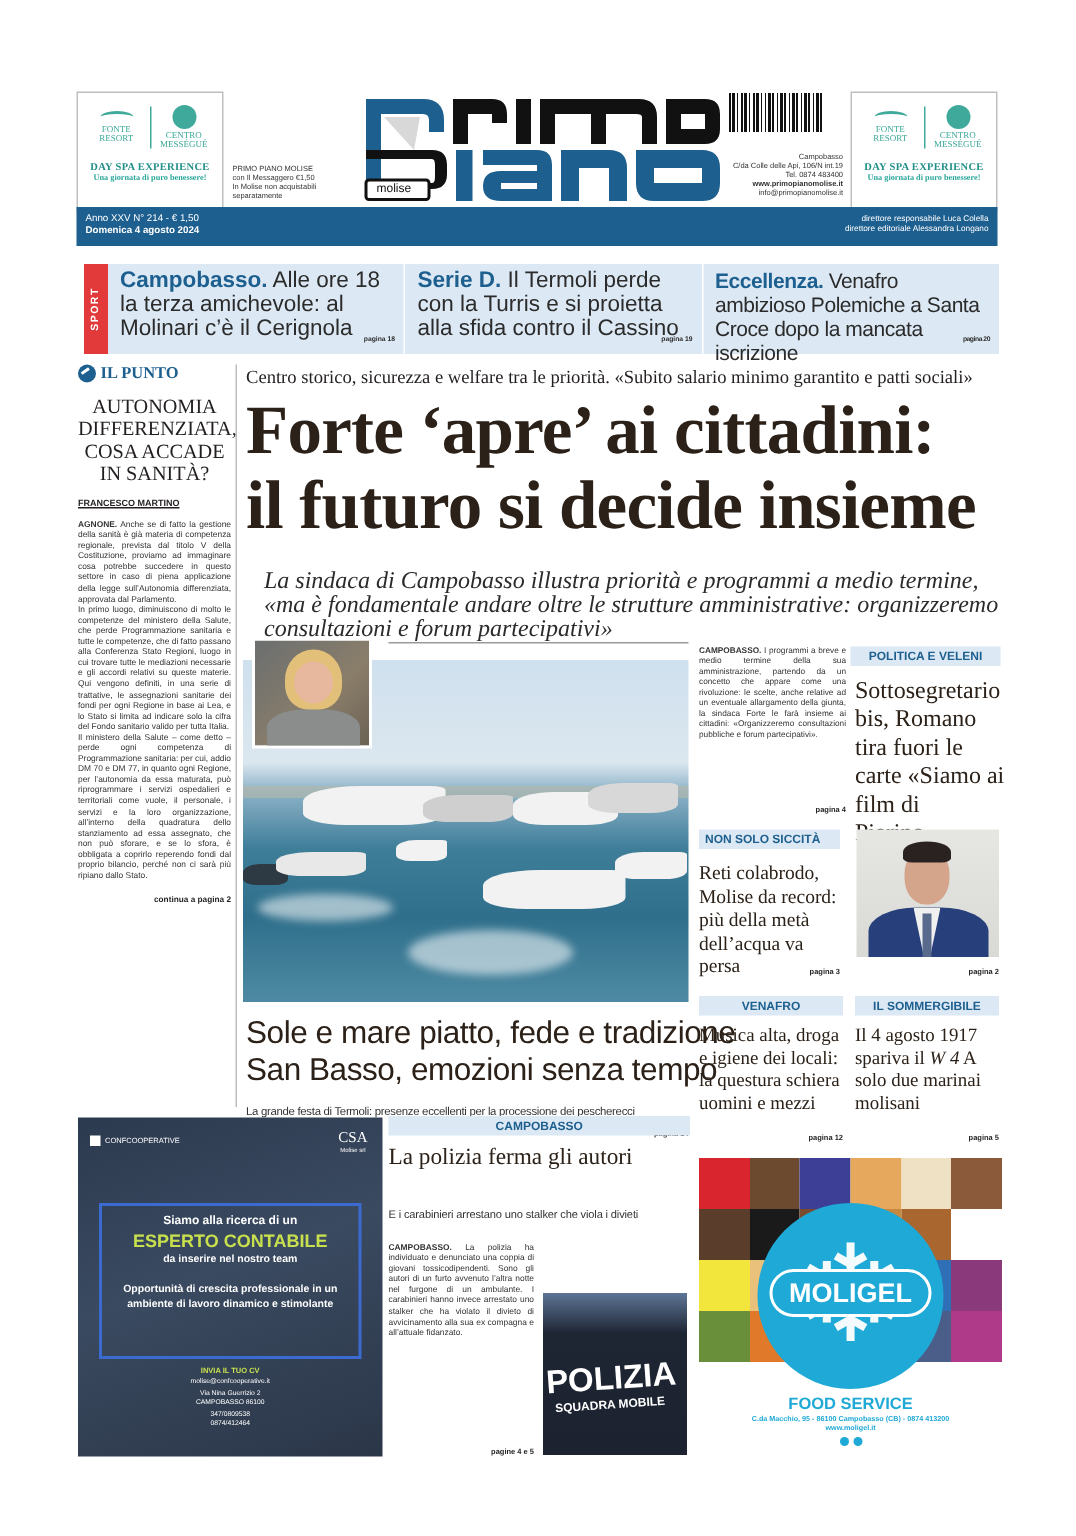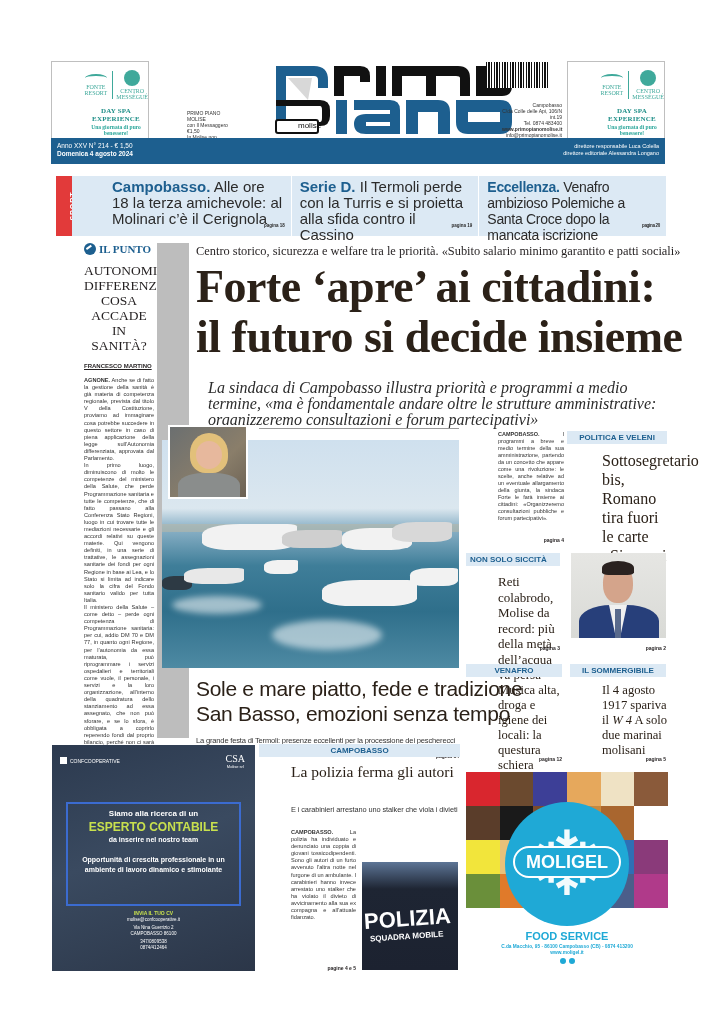--- a/index.html
+++ b/index.html
@@ -1,18 +1,18 @@
 <!DOCTYPE html>
 <html><head>
 <meta charset="utf-8">
 <style>
   * { box-sizing: border-box; margin: 0; padding: 0; }
   html, body { width: 717px; height: 1024px; background: #ffffff; overflow: hidden; }
   body { font-family: "Liberation Sans", sans-serif; color: #231f20; position: relative; }
-  .abs { position: absolute; padding-left: 32px; }
+  .abs { position: absolute; }
 
   
   .ad-box { border: 1px solid #bfbfbf; background: #fff; text-align: center; }
   .ad-box .logos { display: flex; align-items: center; justify-content: center; height: 38px; gap: 4px; margin-top: 4px; }
   .ad-box .fonte { font-family: "Liberation Serif", serif; color: #3fa99b; font-size: 6px; line-height: 6px; width: 36px; }
   .ad-box .sep { width: 1px; height: 28px; background: #3fa99b; }
   .ad-box .centro { font-family: "Liberation Serif", serif; color: #3fa99b; font-size: 6px; line-height: 6px; width: 36px; display: flex; flex-direction: column; align-items: center; }
   .ad-box .centro .tree { width: 16px; height: 16px; border-radius: 50%; background: #3fa99b; margin-bottom: 2px; }
   .ad-box .crown { width: 22px; height: 8px; border-top: 2px solid #3fa99b; border-radius: 50% 50% 0 0; margin: 0 auto 2px; }
   .ad-box .dayspa { font-family: "Liberation Serif", serif; font-weight: bold; color: #1f8f88; font-size: 7px; margin-top: 3px; letter-spacing: 0.2px; }
@@ -174,21 +174,21 @@
     <path d="M204 6 H230 Q240 6 240 16 V26 Q240 36 230 36 H204 Z M214 16 V26 H230 V16 Z" fill="#111" fill-rule="evenodd"></path>
 
     <path d="M4 40 H48 Q58 40 58 50 V56 Q58 66 48 66 H14 V62 H48 Q50 62 50 58 V50 Q50 46 48 46 H4 Z" fill="#111"></path>
     <rect x="4" y="60" width="42" height="13" rx="2" fill="#fff" stroke="#111" stroke-width="2"></rect>
 
     <rect x="64" y="40" width="11" height="34" fill="#1d5f8f"></rect>
     <path d="M82 40 H118 Q128 40 128 50 V74 H94 Q82 74 82 64 Q82 54 94 54 H118 V50 H82 Z M94 62 V66 H118 V62 Z" fill="#1d5f8f" fill-rule="evenodd"></path>
     <path d="M134 40 H166 Q178 40 178 52 V74 H166 V52 H146 V74 H134 Z" fill="#1d5f8f"></path>
     <path d="M184 40 H228 Q240 40 240 52 V62 Q240 74 228 74 H196 Q184 74 184 62 Z M196 52 V62 H228 V52 Z" fill="#1d5f8f" fill-rule="evenodd"></path>
   </svg>
-  <span class="abs" style="left:26px;top:61px;font-size:8px;color:#111;">molise</span>
+  <span class="abs" style="left:11px;top:61px;font-size:8px;color:#111;">molise</span>
 </div>
 
 <div class="abs" style="left:486px;top:62px;width:62px;height:26px;background:repeating-linear-gradient(90deg,#111 0 1px,#fff 1px 2px,#111 2px 4px,#fff 4px 5px,#111 5px 6px,#fff 6px 8px);"></div>
 
 <div class="abs small-info" style="left:470px;top:102px;width:92px;text-align:right;">
   <div>Campobasso</div>
   <div>C/da Colle delle Api, 106/N int.19</div>
   <div>Tel. 0874 483400</div>
   <div style="font-weight:bold;">www.primopianomolise.it</div>
   <div>info@primopianomolise.it</div>

